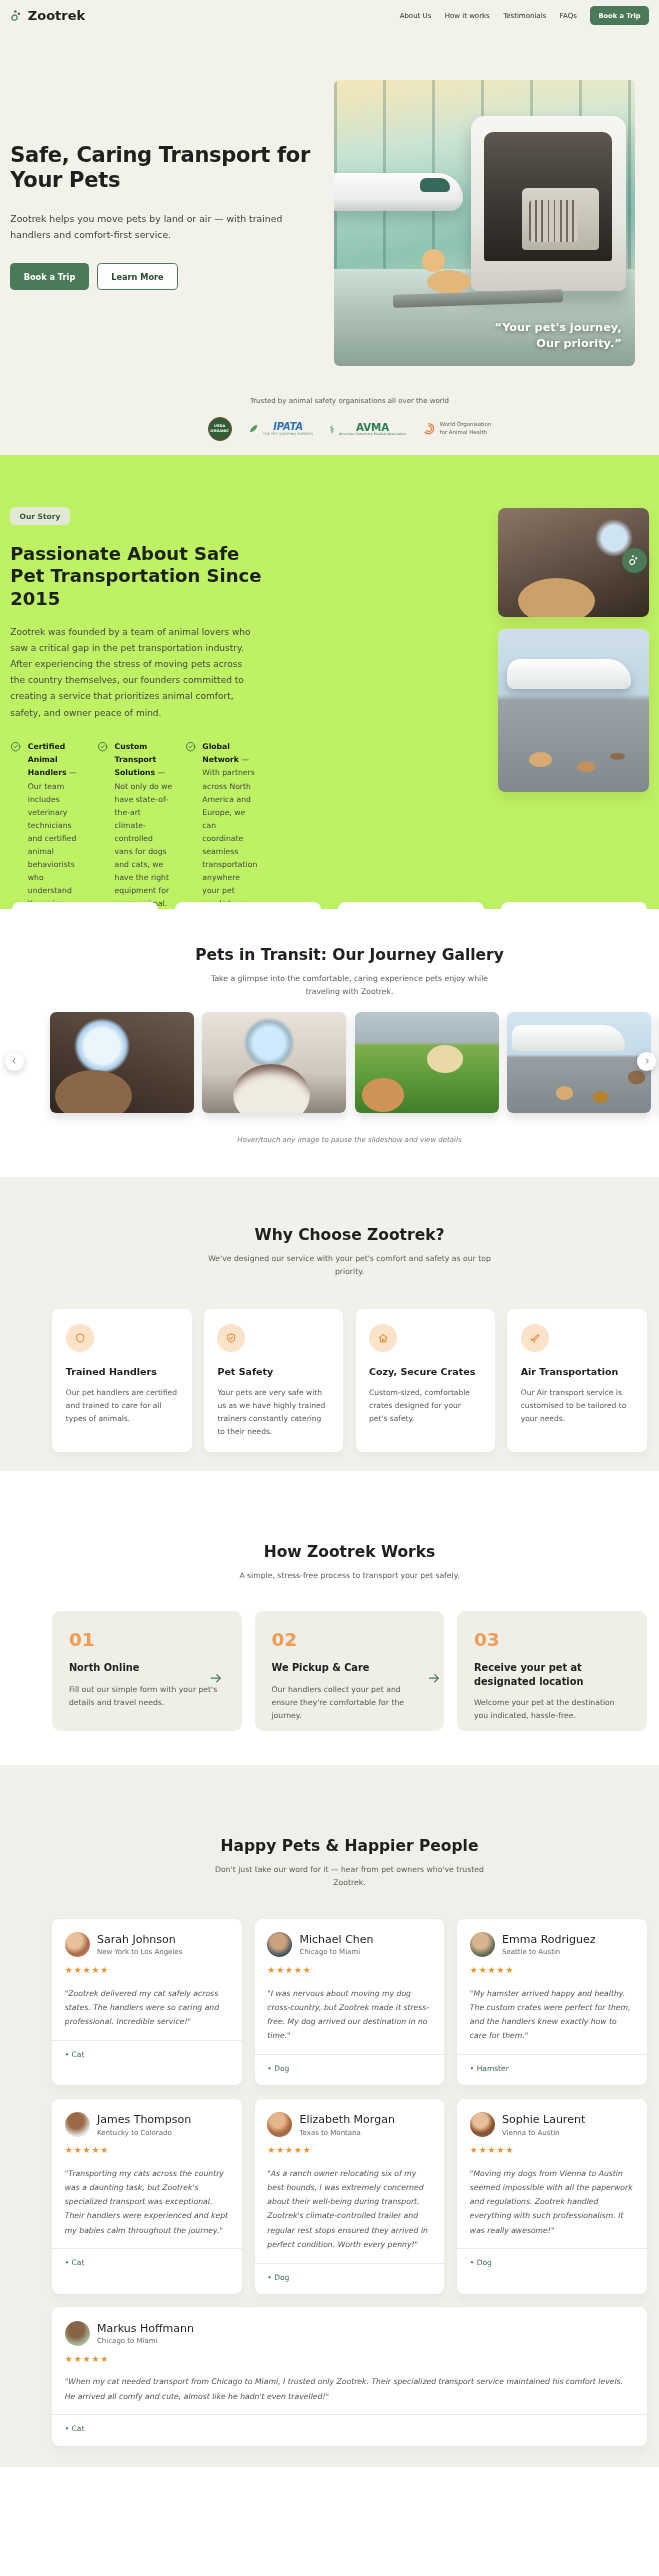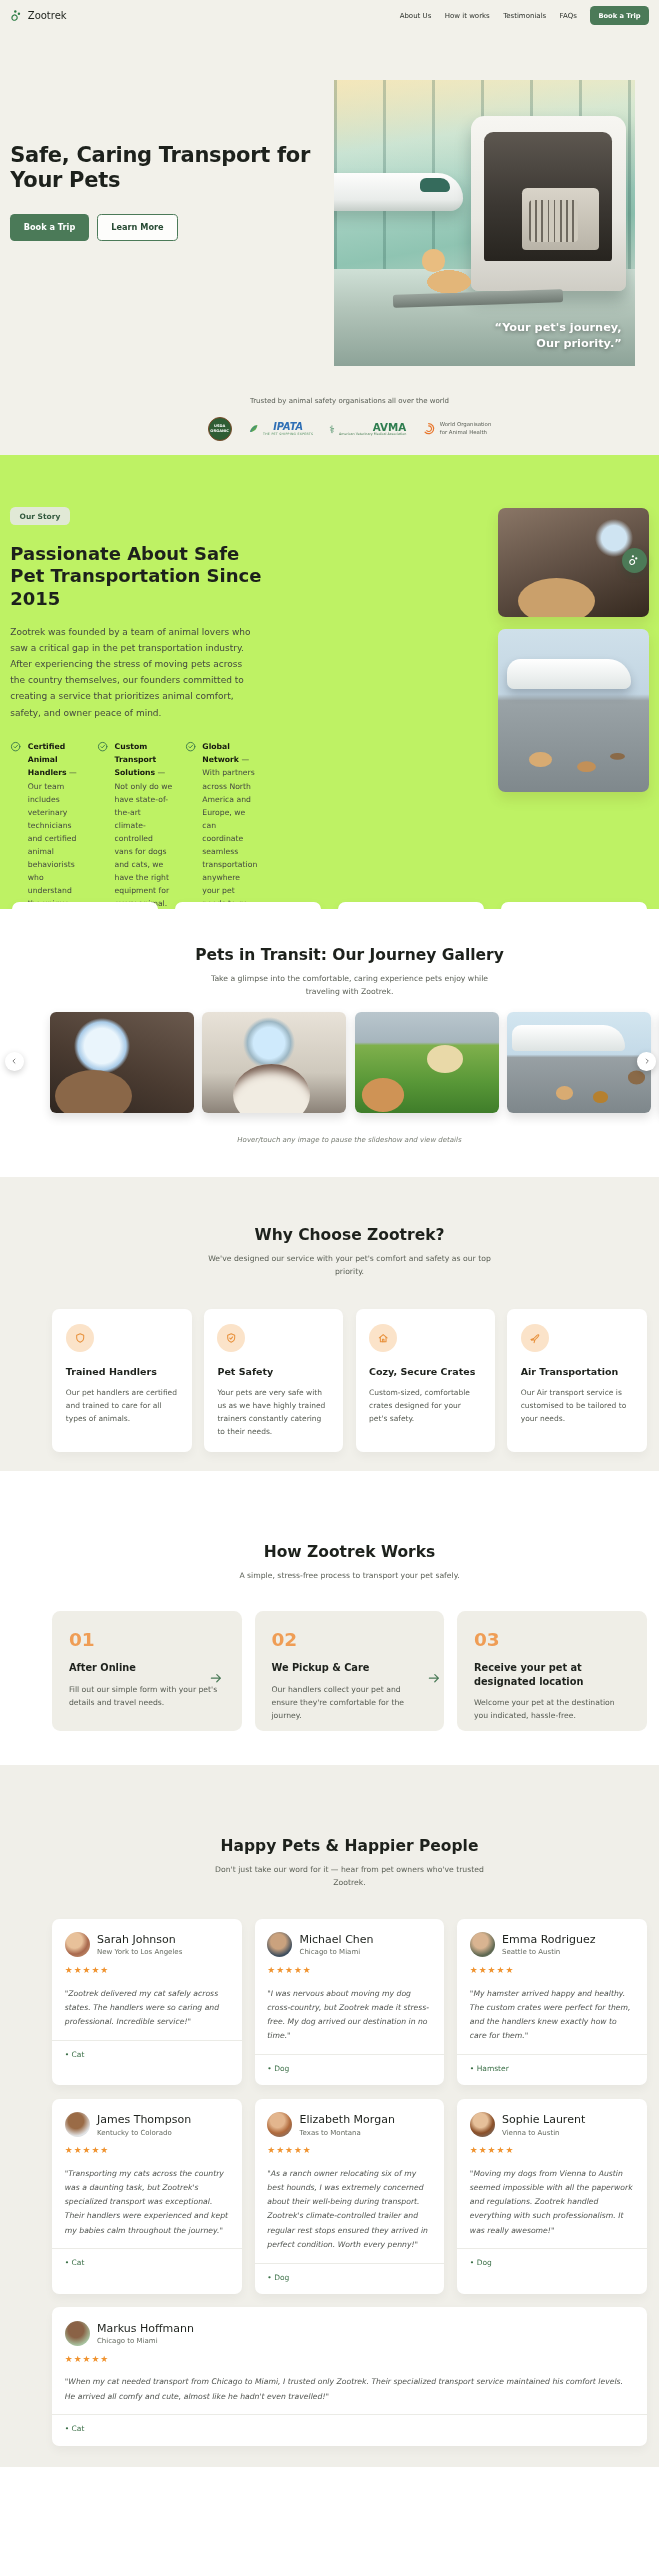--- a/index.html
+++ b/index.html
@@ -3,36 +3,36 @@
 <meta charset="utf-8">
 <style>
   * { margin:0; padding:0; box-sizing:border-box; }
   body { width:659px; font-family:"DejaVu Sans", sans-serif; color:#22261f; background:#fff; }
   section { overflow:hidden; position:relative;padding-left:40px; }
 
   
   .header { height:31px; background:#f2f1ea; display:flex; align-items:center; justify-content:space-between; padding:0 10.3px; }
   .brand { display:flex; align-items:center; gap:4.1px; }
   .brand svg { width:13.4px; height:13.4px; }
-  .brand-name { font-size:10px; font-weight:400; color:#1e221c; }
+  .brand-name { font-size:13px; font-weight:700; color:#1e221c; }
   .nav { display:flex; align-items:center; gap:13.4px; }
   .nav a { text-decoration:none; color:#2c302a; font-size:7px; cursor:pointer; }
   .btn { display:inline-flex; align-items:center; justify-content:center; border-radius:4.6px; font-weight:700; cursor:pointer; border:none; font-family:inherit; }
   .btn-green { background:#4b7a58; color:#fff; }
   .hdr-btn { font-size:6.7px; padding:5.2px 8.2px; }
 
   
   .hero { height:354px; background:#f2f1ea; }
   .hero-left { position:absolute; left:10.3px; top:112px; width:325px; }
   .hero-left h1 { font-size:21px; line-height:1.2; font-weight:800; color:#1d211c; letter-spacing:-0.3px; }
   .hero-sub { margin-top:17.5px; width:294px; font-size:9.3px; line-height:1.7; color:#3d423c; }
   .hero-ctas { margin-top:20.6px; display:flex; gap:8.2px; }
   .cta-lg { height:27px; padding:0 13.4px; font-size:8.2px; }
   .btn-outline-green { background:#fdfdfb; color:#274a33; border:0.8px solid #4b7a58; }
-  .hero-img { position:absolute; top:49px; right:24px; width:301px; height:286px; border-radius:0; overflow:hidden; background:linear-gradient(170deg,#e9d9a8 0%,#bfe0d4 22%,#8fc4b2 55%,#bcd5c8 75%,#cfdfd4 100%); }
+  .hero-img { position:absolute; top:49px; right:24px; width:301px; height:286px; border-radius:6px; overflow:hidden; background:linear-gradient(170deg,#e9d9a8 0%,#bfe0d4 22%,#8fc4b2 55%,#bcd5c8 75%,#cfdfd4 100%); }
   .h-glass { position:absolute; inset:0; background:repeating-linear-gradient(90deg, rgba(37,86,74,.25) 0 2.6px, rgba(0,0,0,0) 2.6px 49px), linear-gradient(180deg, rgba(255,244,204,.5) 0%, rgba(0,0,0,0) 38%); }
   .h-floor { position:absolute; left:0; right:0; bottom:0; height:34%; background:linear-gradient(180deg,#cfe0d6 0%,#b3c5ba 40%,#8da398 100%); }
   .h-plane { position:absolute; left:-15.5px; top:93px; width:144px; height:38px; background:linear-gradient(180deg,#fdfdfc 0%,#e9ecea 70%,#c5cdc8 100%); border-radius:20.6px 31px 15.5px 15.5px; box-shadow:0 7.2px 12.4px rgba(20,40,30,.18); }
   .h-plane:after { content:""; position:absolute; right:12.4px; top:5.2px; width:30px; height:13.4px; background:#356b5c; border-radius:7.2px 11.3px 5.2px 5.2px; }
   .h-van { position:absolute; right:9.3px; top:36px; width:155px; height:175px; background:linear-gradient(180deg,#f7f6f2 0%,#e8e7e1 60%,#cfcdc5 100%); border-radius:13.4px 13.4px 7.2px 7.2px; box-shadow:0 9.3px 15.5px rgba(20,40,30,.25); }
   .h-door { position:absolute; right:23px; top:52px; width:128px; height:129px; background:linear-gradient(180deg,#5d5750 0%,#3c3833 55%,#27241f 100%); border-radius:9.3px 9.3px 3.1px 3.1px; }
   .h-crate { position:absolute; right:36px; top:108px; width:77px; height:62px; background:linear-gradient(180deg,#d9d4c9 0%,#b9b4a8 100%); border-radius:5.2px 5.2px 4.1px 4.1px; }
   .h-crate:after { content:""; position:absolute; left:7.2px; top:12.4px; width:49px; height:42px; border-radius:4.1px; background:repeating-linear-gradient(90deg,#6e695f 0 1.5px,#cfcabd 1.5px 6.2px), repeating-linear-gradient(0deg, rgba(110,105,95,.8) 0 1.5px, rgba(0,0,0,0) 1.5px 6.2px); }
   .h-ramp { position:absolute; right:72px; bottom:61px; width:170px; height:13.4px; background:linear-gradient(180deg,#9aa49d 0%,#707a73 100%); border-radius:3.1px; transform:rotate(-2deg); }
   .h-dog { position:absolute; right:155px; bottom:71px; width:62px; height:33px; background:radial-gradient(ellipse 31px 16.5px at 50% 60%, #e3b679 0 70%, rgba(0,0,0,0) 71%); }
@@ -41,21 +41,21 @@
 
   
   .trusted { height:70px; background:#f2f1ea; text-align:center; }
   .trusted-text { padding-top:12.4px; font-size:7px; color:#565b52; }
   .logo-row { margin-top:11.3px; display:flex; justify-content:center; align-items:center; gap:16px; }
   .logo-item { display:flex; align-items:center; gap:4.1px; }
   .usda { width:24px; height:24px; border-radius:50%; background:#2f5d34; border:1.5px solid #7a4a2a; color:#fff; display:flex; flex-direction:column; align-items:center; justify-content:center; font-weight:800; }
   .usda span { font-size:3.6px; line-height:1.3; }
   .ipata-txt { font-size:9.8px; font-weight:800; font-style:italic; color:#2f6fb5; line-height:1; }
   .ipata-tag { font-size:3.1px; color:#4a8a5a; letter-spacing:0.3px; }
-  .avma-txt { font-size:10.3px; font-weight:800; color:#2e7d4f; line-height:1;text-align:right; }
+  .avma-txt { font-size:10.3px; font-weight:800; color:#2e7d4f; line-height:1; }
   .avma-tag { font-size:3.3px; color:#4a7f56; }
   .cad { font-size:10.3px; color:#2e7d4f; }
   .woah-txt { font-size:5.4px; color:#5c6158; line-height:1.35; text-align:left; }
 
   
   .story { height:454px; background:#bef264; }
   .story-left { position:absolute; left:10.3px; top:52px; width:247px; }
   .badge { display:inline-block; background:#e1e9d6; color:#33593e; font-size:7.5px; font-weight:600; padding:4.6px 9.3px; border-radius:5.2px; }
   .story h2 { margin-top:17.5px; font-size:18px; line-height:1.25; font-weight:800; color:#1d211c; width:268px; }
   .story-para { margin-top:13.4px; width:246px; font-size:9px; line-height:1.8; color:#44493f; }
@@ -165,20 +165,21 @@
     <a>How it works</a>
     <a>Testimonials</a>
     <a>FAQs</a>
     <button class="btn btn-green hdr-btn">Book a Trip</button>
   </nav>
 </header>
 
 <section class="hero">
   <div class="hero-left">
     <h1>Safe, Caring Transport for Your Pets</h1>
+    <p class="hero-sub">Zootrek helps you move pets by land or air — with trained handlers and comfort-first service.</p>
     <div class="hero-ctas">
       <button class="btn btn-green cta-lg">Book a Trip</button>
       <button class="btn btn-outline-green cta-lg">Learn More</button>
     </div>
   </div>
   <div class="hero-img">
     <div class="h-glass"></div>
     <div class="h-floor"></div>
     <div class="h-plane"></div>
     <div class="h-van"></div>
@@ -367,21 +368,21 @@
 </section>
 
 <section class="how">
   <div class="how-head">
     <h2 class="sec-title">How Zootrek Works</h2>
     <p class="sec-sub">A simple, stress-free process to transport your pet safely.</p>
   </div>
   <div class="how-grid">
     <div class="how-card">
       <div class="step-num">01</div>
-      <h3>After Online</h3>
+      <h3>North Online</h3>
         <p>Fill out our simple form with your pet's details and travel needs.</p>
     </div>
     <div class="how-card">
       <div class="step-num">02</div>
       <h3>We Pickup &amp; Care</h3>
         <p>Our handlers collect your pet and ensure they're comfortable for the journey.</p>
     </div>
     <div class="how-card">
       <div class="step-num">03</div>
       <h3>Receive your pet at designated location</h3>

